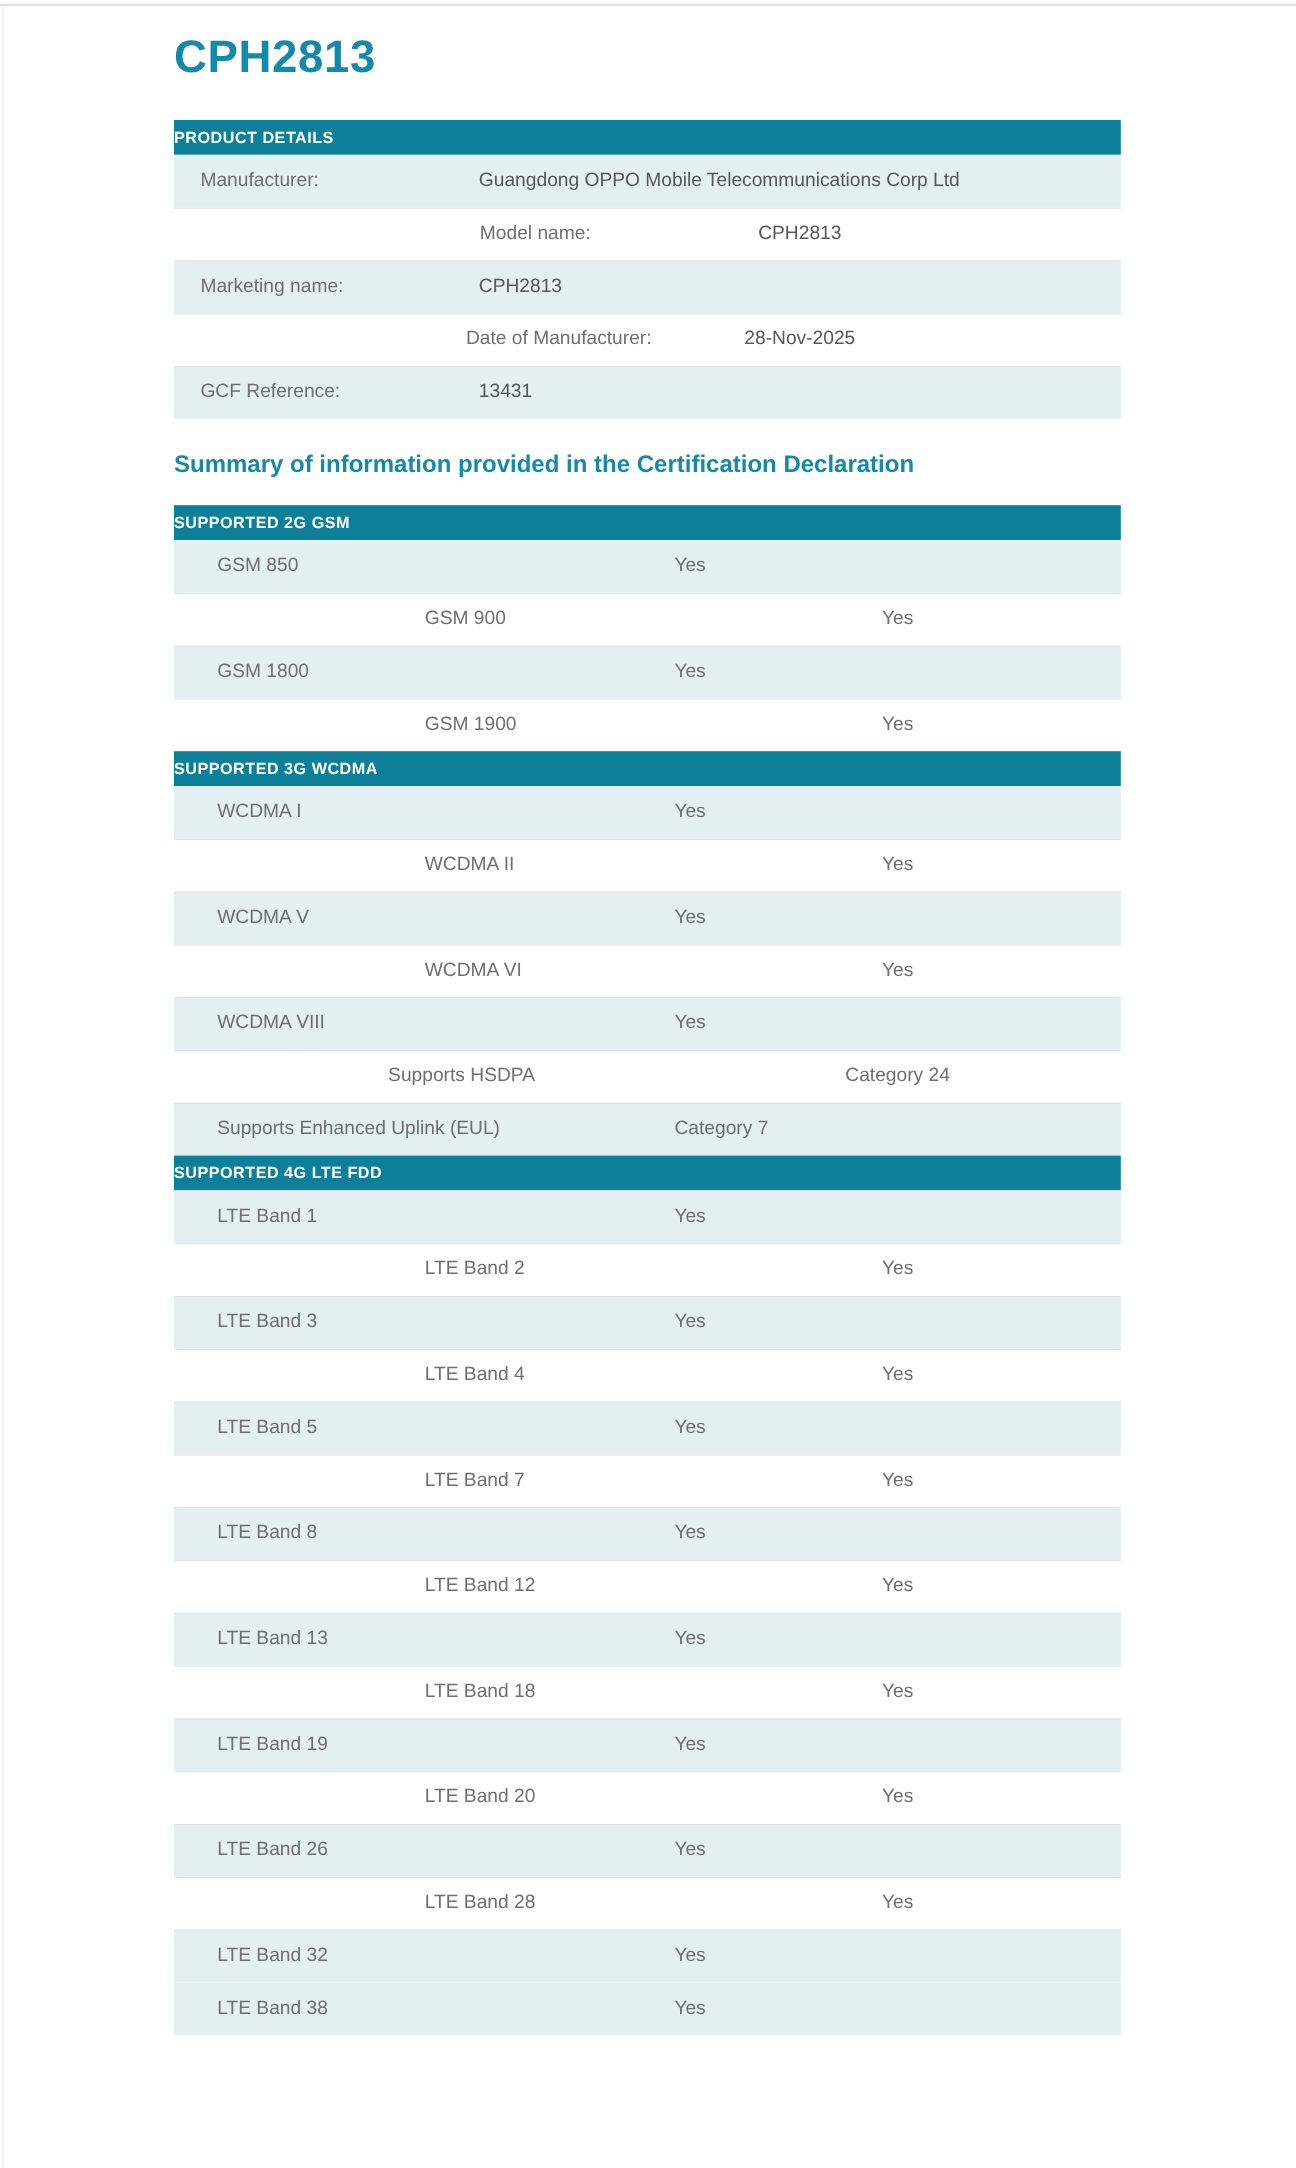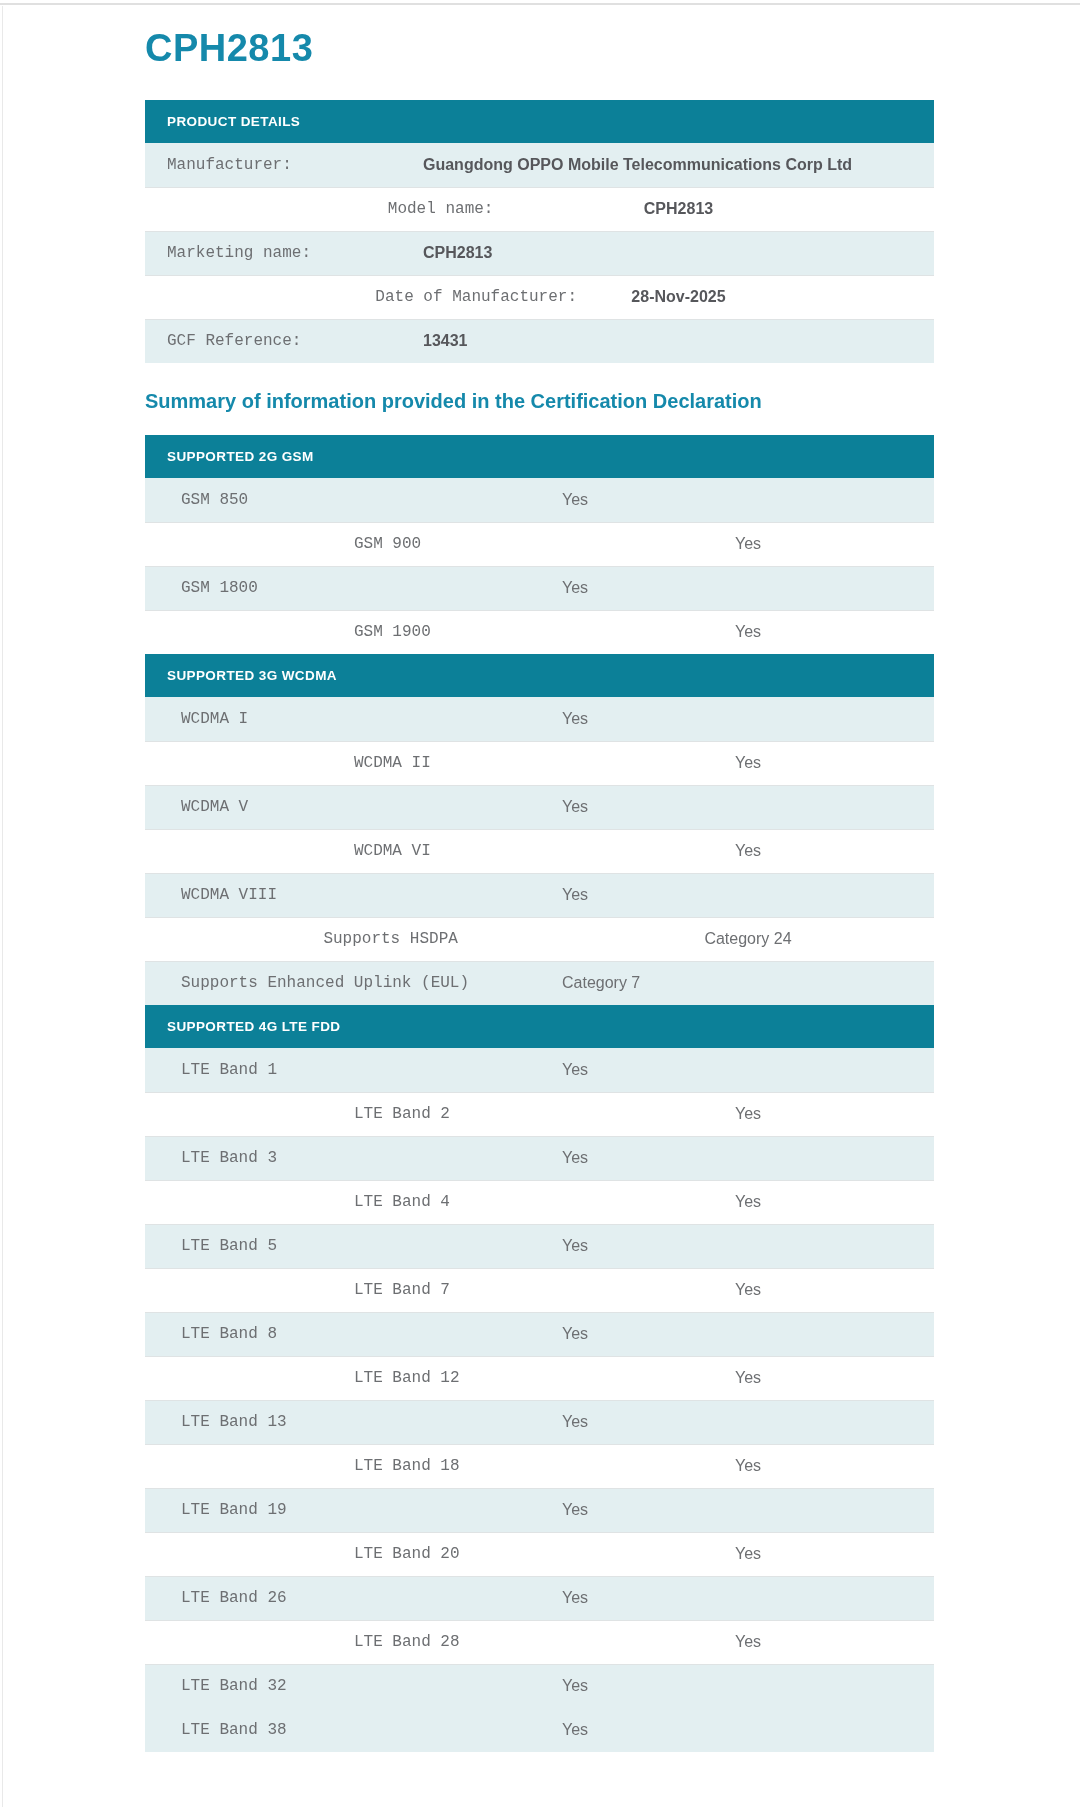--- a/index.html
+++ b/index.html
@@ -28,40 +28,39 @@
   .page-title{
     margin:28px 0 0 0;
     font-size:38px;line-height:1.1;
     font-weight:bold;
     color:var(--accent);
     letter-spacing:0.5px;
   }
   .table{width:789px;}
   .table.product{margin-top:30px;}
   .section-header{
-    height:43px;
+    height:29px;
     background:var(--header-bg);
     color:var(--header-text);
     font-size:13.5px;font-weight:bold;
     letter-spacing:0.4px;
     display:flex;align-items:center;
-    padding-left:22px;
   }
   .row{
     height:44px;
     display:flex;align-items:center;
     font-size:16px;color:var(--text);
   }
   .row + .row{border-top:1px solid var(--border);}
   .row.odd{background:var(--row-alt-bg);}
   .row.even{background:var(--row-bg);justify-content:center;}
-  .cell-label{padding-left:22px;flex:0 0 auto;font-family:Liberation Mono, monospace;}
+  .cell-label{padding-left:22px;flex:0 0 auto;}
   .product .cell-label{width:254px;}
   .summary .cell-label{width:417px;padding-left:36px;}
-  .product .cell-value{font-weight:bold;color:var(--value-bold-text);margin-left:24px;}
+  .product .cell-value{font-weight:normal;color:var(--value-bold-text);}
   .summary-heading{
     margin:26px 0 22px 0;
     font-size:20px;line-height:24px;
     font-weight:bold;
     color:var(--accent);
   }
 </style>
 </head>
 <body>
 

